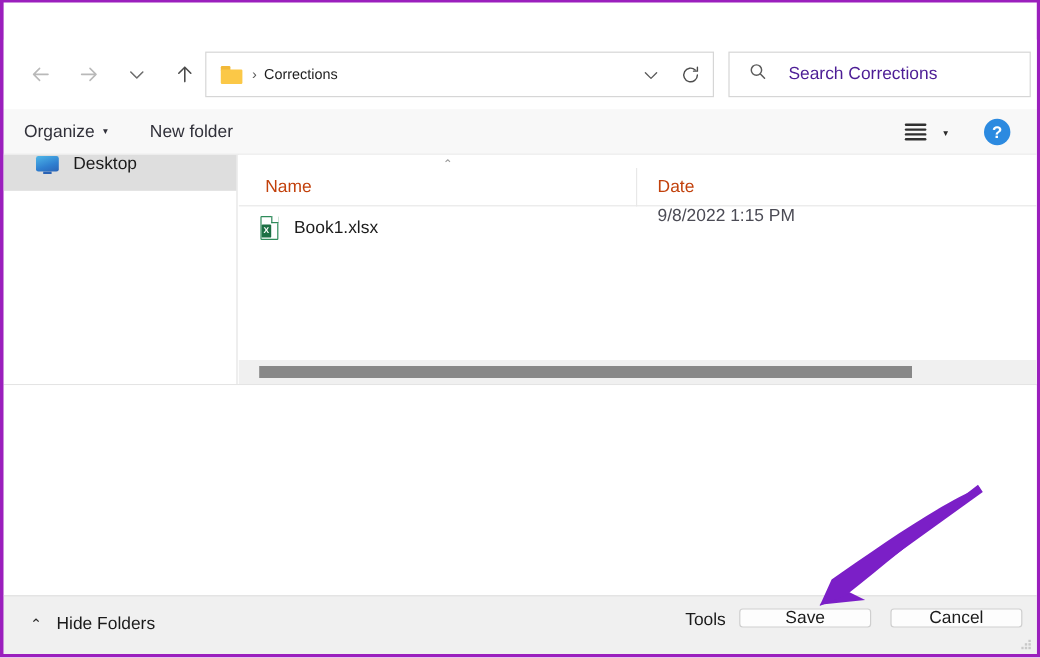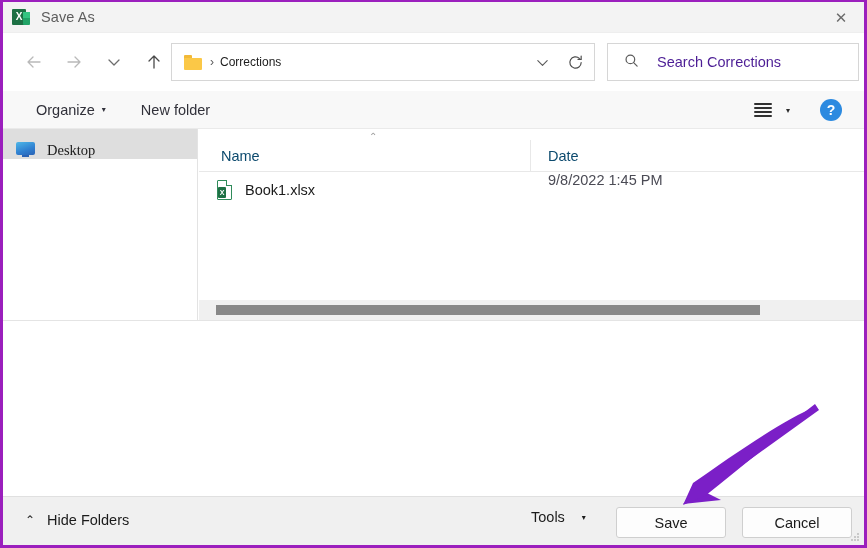--- a/index.html
+++ b/index.html
@@ -98,21 +98,21 @@
     border: 1px solid #d6d6d6; background: #fff;
     display: flex; align-items: center;
   }
   .search-ic { margin-left: 16px; margin-right: 18px; color: #5c5c5c; flex: none; }
   .search-ph { font-size: 14.5px; color: #4c1d95; }
 
   
   .toolbar {
     position: absolute; left: 0; top: 89px; width: 861px; height: 38px;
     background: #f8f8f8; border-bottom: 1px solid #eaeaea;
-    display: flex; align-items: center; padding-left: 16px;
+    display: flex; align-items: center;
   }
   .tb-item {
     font-size: 14.5px; color: #31313a; display: flex; align-items: center;
   }
   .tb-organize { margin-left: 17px; }
   .tb-caret { margin-left: 7px; font-size: 8px; color: #31313a; }
   .tb-newfolder { margin-left: 35px; }
   .tb-right { position: absolute; right: 0; top: 0; height: 38px; display: flex; align-items: center; }
   .view-icon { width: 18px; height: 14px; display: flex; flex-direction: column; justify-content: space-between; }
   .view-icon i { display: block; height: 2px; background: #303030; border-radius: 1px; }
@@ -122,21 +122,21 @@
     color: #fff; font-size: 14px; font-weight: bold; text-align: center; line-height: 22px;
     margin-left: 30px; margin-right: 22px;
   }
 
   
   .sidebar {
     position: absolute; left: 0; top: 127px; width: 195px; height: 191px;
     background: #ffffff; border-right: 1px solid #e3e3e3;
   }
   .side-item {
-    height: 30px; display: flex; align-items: flex-end; padding-left: 13px; font-family: Liberation Serif, serif;
+    height: 30px; display: flex; align-items: flex-start; padding-left: 27px;
   }
   .side-item.selected { background: #dedede; }
   .side-ic { width: 20px; height: 18px; margin-right: 11px; position: relative; flex: none; }
   .desk-ic .screen {
     position: absolute; left: 0; top: 1px; width: 19px; height: 13px;
     background: linear-gradient(160deg,#4eb7e8 0%, #2f7fd0 60%, #2a63b5 100%);
     border-radius: 2px;
   }
   .desk-ic .stand {
     position: absolute; left: 6px; top: 14px; width: 7px; height: 2px; background: #2a63b5;
@@ -154,21 +154,21 @@
 
   
   .filearea { position: absolute; left: 196px; top: 127px; width: 665px; height: 191px; background: #fff; }
   .sort-ind {
     position: absolute; left: 170px; top: 2px; font-size: 10px; color: #9a9a9a;
   }
   .colheader {
     position: absolute; left: 0; top: 11px; width: 665px; height: 32px;
     border-bottom: 1px solid #e8e8e8; display: flex; align-items: center;
   }
-  .col { font-size: 14.5px; color: #0c4a6e; height: 32px; display: flex; align-items: center; }
+  .col { font-size: 14.5px; color: #c2410c; height: 32px; display: flex; align-items: center; }
   .col-name { width: 332px; padding-left: 22px; border-right: 1px solid #e8e8e8; }
   .col-date { width: 180px; padding-left: 17px; border-right: 1px solid #e8e8e8; }
   .col-type { width: 153px; padding-left: 17px; }
   .filerow { position: absolute; left: 0; top: 43px; width: 665px; height: 36px; display: flex; }
   .f-name { width: 332px; padding-left: 18px; display: flex; align-items: center; }
   .doc-ic { width: 17px; height: 20px; margin-right: 11px; position: relative; flex: none; }
   .doc-ic .page {
     position: absolute; left: 0; top: 0; width: 15px; height: 20px;
     background: #fff; border: 1.3px solid #2f8b5a; border-radius: 1px;
   }
@@ -203,48 +203,39 @@
 
   
   .footer {
     position: absolute; left: 0; top: 494px; width: 861px; height: 51px;
     background: #f0f0f0; border-top: 1px solid #e0e0e0;
   }
   .hide-folders { position: absolute; left: 22px; top: 15px; display: flex; align-items: center; }
   .hf-chev { font-size: 12px; color: #2a2a2a; margin-right: 12px; }
   .hf-lbl { font-size: 14.5px; color: #1b1b1b; }
   .tools-btn { position: absolute; left: 528px; top: 12px; display: flex; align-items: center; }
-  .tools-lbl { font-size: 14.5px; color: #1b1b1b; }
+  .tools-lbl { font-size: 14.5px; color: #1b1b1b; margin-left: 40px; }
   .tools-caret { margin-left: 17px; font-size: 8px; color: #1b1b1b; }
   .btn {
-    position: absolute; top: 505px; height: 31px; width: 110px;
+    position: absolute; top: 505px; height: 16px; width: 110px;
     background: #fdfdfd; border: 1px solid #cfcfcf; border-radius: 3px;
     font-size: 14.5px; color: #1b1b1b; display: flex; align-items: center; justify-content: center;
   }
   .btn-save { left: 613px; }
   .btn-cancel { left: 739px; }
   .resize-grip { position: absolute; right: 4px; bottom: 3px; width: 9px; height: 9px; opacity: .45; }
 
   
   .arrow { position: absolute; left: 640px; top: 398px; width: 180px; height: 120px; pointer-events: none; }
 </style>
 </head>
 <body>
 
 <div id="dialog">
 
-  <div class="titlebar">
-    <span class="xl-icon">
-      <span class="sq"></span>
-        <span class="pane"></span>
-        <span class="pane2"></span>
-    </span>
-    <span class="title-text">Save As</span>
-    <span class="win-close">✕</span>
-  </div>
 
   <div class="navbar">
     <span class="nav-btn b1 disabled">
       <svg width="20" height="20" viewBox="0 0 20 20" fill="none" stroke="#7a7a7a" stroke-width="1.3" stroke-linecap="round" stroke-linejoin="round">
         <path d="M16 10H4M9 5l-5 5 5 5"></path>
       </svg>
     </span>
     <span class="nav-btn disabled">
       <svg width="20" height="20" viewBox="0 0 20 20" fill="none" stroke="#a0a0a0" stroke-width="1.3" stroke-linecap="round" stroke-linejoin="round">
         <path d="M4 10h12M11 5l5 5-5 5"></path>
@@ -328,21 +319,21 @@
     </div>
     <div class="filerow">
       <span class="f-name">
         <span class="doc-ic">
           <span class="page"></span>
             <span class="fold"></span>
             <span class="badge"></span>
         </span>
         <span class="f-text">Book1.xlsx</span>
       </span>
-      <span class="f-date">9/8/2022 1:45 PM</span>
+      <span class="f-date">9/8/2022 1:15 PM</span>
     </div>
   </div>
 
   <div class="hscroll">
     <div class="thumb"></div>
   </div>
   <div class="hr-top"></div>
 
   <div class="form">
     

